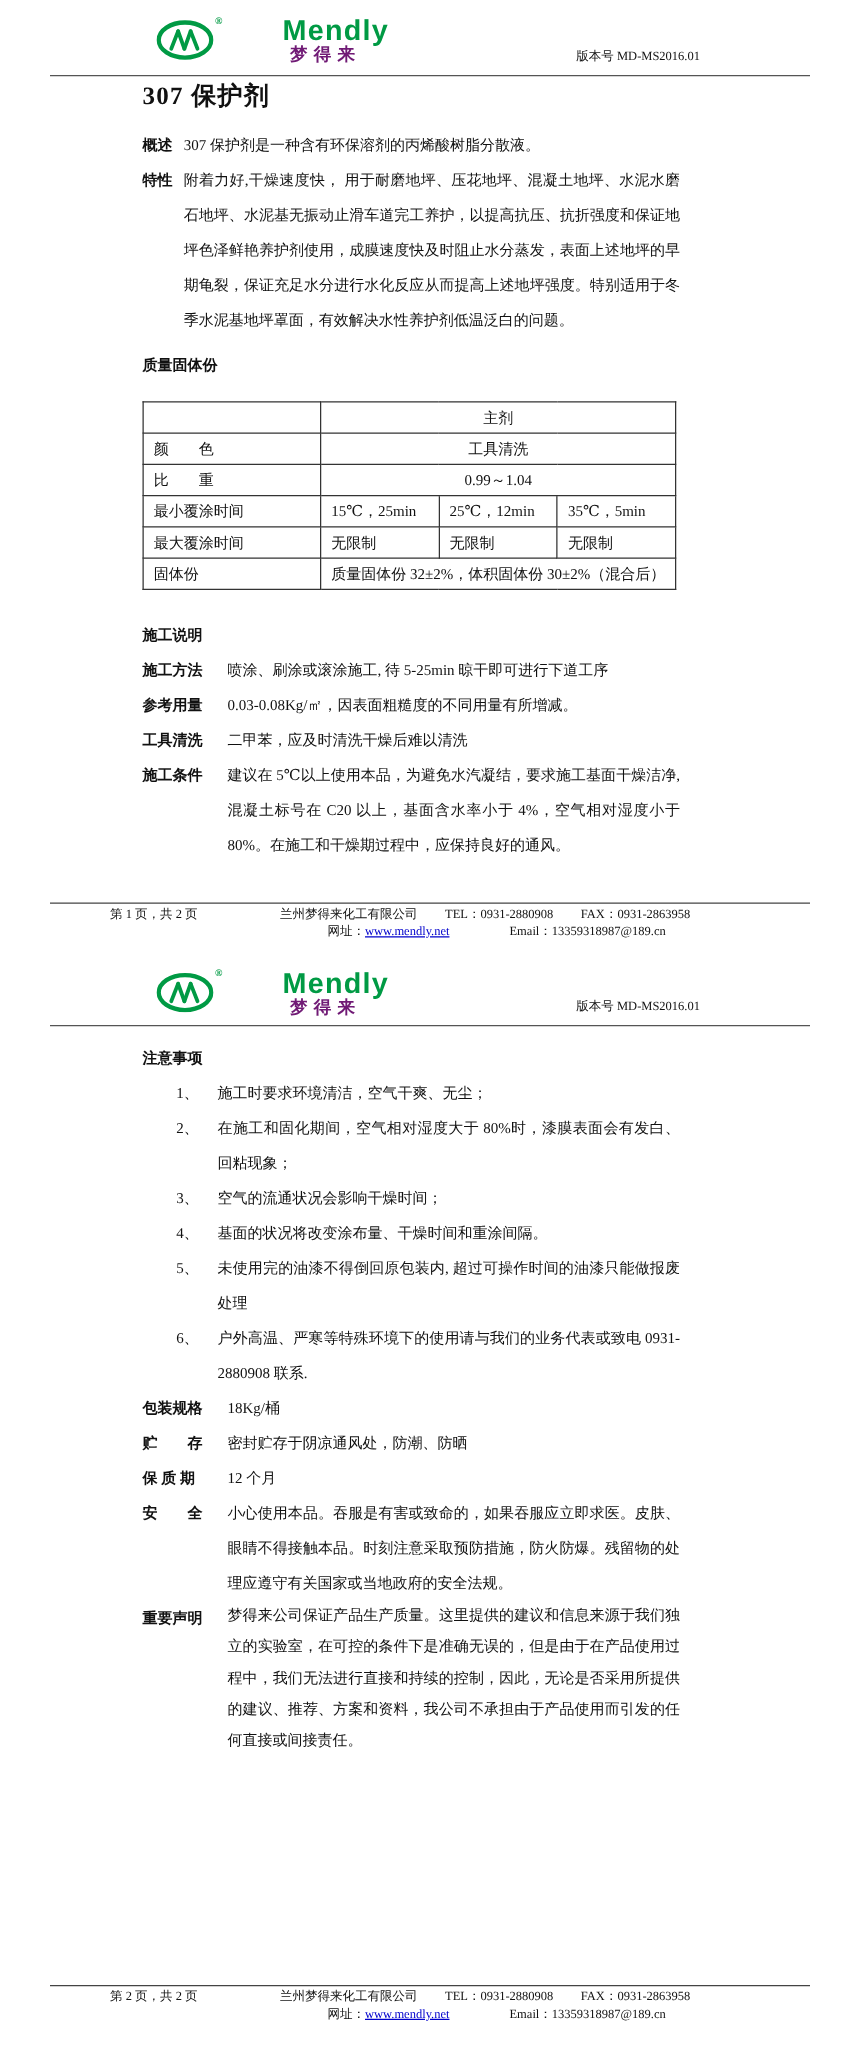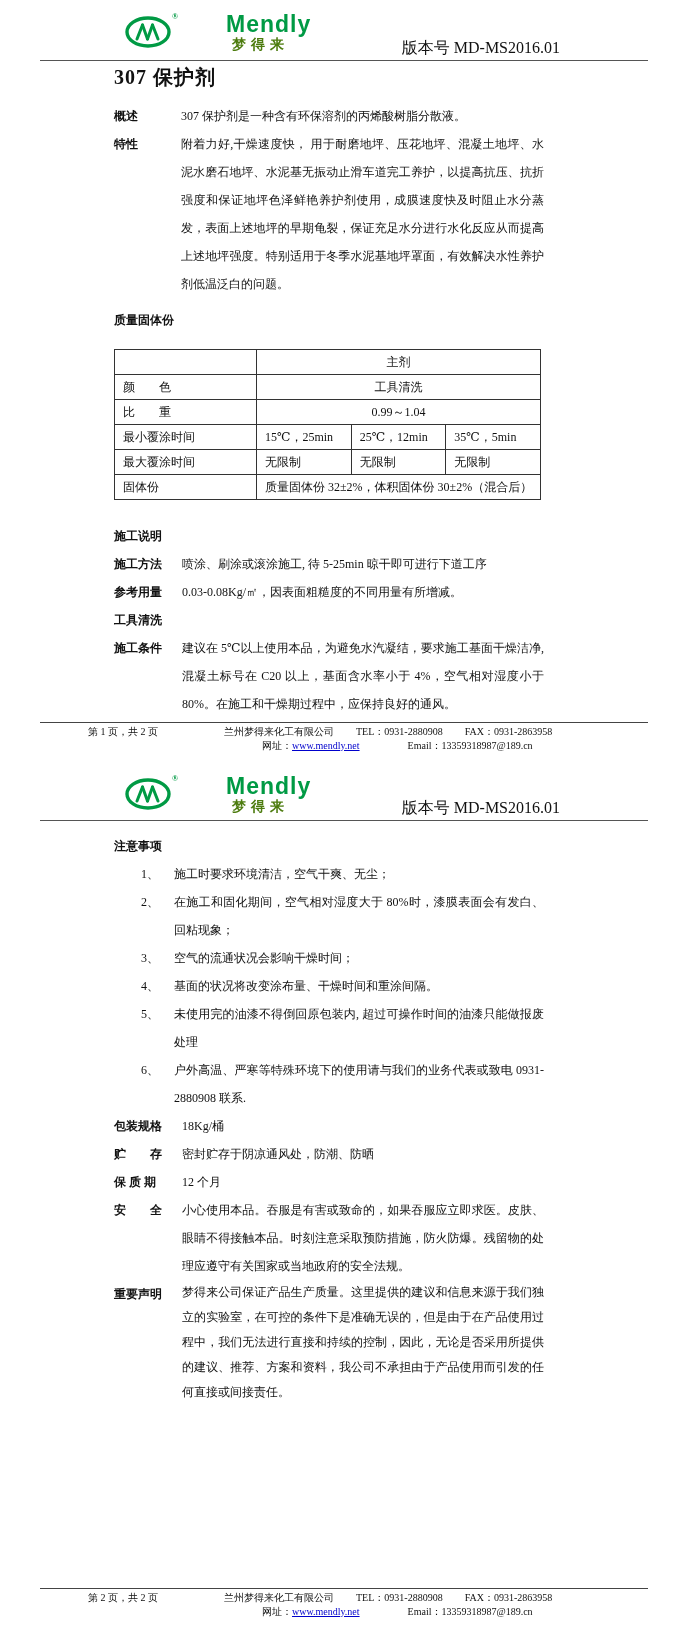--- a/index.html
+++ b/index.html
@@ -7,29 +7,29 @@
   .page{position:relative;width:687px;overflow:hidden;background:#fff;}
   .page-1{height:768px;}
   .page-2{height:870px;}
 
   
   .brand{position:absolute;top:13px;left:125px;display:flex;align-items:flex-start;}
   .logo-mark{display:block;margin-top:3px;}
   .reg{color:#009a44;font-size:8px;font-weight:bold;margin:-1px 1px 0 1px;}
   .brand-text{line-height:1;margin-left:47px;}
   .brand-en{color:#009a44;font-weight:bold;font-size:23px;letter-spacing:1px;font-family:"Liberation Sans","DejaVu Sans",sans-serif;}
-  .brand-cn{color:#4d7c0f;font-weight:bold;font-size:14px;letter-spacing:5px;margin:2px 0 0 6px;}
-  .version{position:absolute;top:38px;right:127px;font-size:16px;color:#111;}
+  .brand-cn{color:#701a75;font-weight:bold;font-size:14px;letter-spacing:5px;margin:2px 0 0 6px;}
+  .version{position:absolute;top:38px;right:127px;font-size:10px;color:#111;}
   .rule{position:absolute;left:40px;width:608px;border-top:1px solid #555;height:0;}
   .header-rule{top:60px;}
 
   
   .content{position:absolute;top:64px;left:114px;width:430px;font-size:12px;}
   .title{font-size:20px;font-weight:bold;margin:0 0 12px 0;line-height:26px;letter-spacing:1px;}
-  .kv{display:flex;line-height:28px;gap:34px;}
+  .kv{display:flex;line-height:28px;}
   .kv .k{width:33px;font-weight:bold;flex:none;}
   .kv2{display:flex;line-height:28px;}
   .kv2 .k{width:68px;font-weight:bold;flex:none;}
   .kv .v,.kv2 .v{flex:1;text-align:justify;}
   .sec-head{font-weight:bold;line-height:28px;margin-top:8px;}
   .sec-head2{font-weight:bold;line-height:28px;margin-top:22px;}
   .decl .v{line-height:25px;}
 
   
   .spec-table{border-collapse:collapse;margin-top:15px;table-layout:fixed;width:427px;}
@@ -134,20 +134,21 @@
     <div class="kv2">
       <span class="k">施工方法</span>
       <span class="v">喷涂、刷涂或滚涂施工, 待 5-25min 晾干即可进行下道工序</span>
     </div>
     <div class="kv2">
       <span class="k">参考用量</span>
       <span class="v">0.03-0.08Kg/㎡，因表面粗糙度的不同用量有所增减。</span>
     </div>
     <div class="kv2">
       <span class="k">工具清洗</span>
+      <span class="v">二甲苯，应及时清洗干燥后难以清洗</span>
     </div>
     <div class="kv2">
       <span class="k">施工条件</span>
       <span class="v">建议在 5℃以上使用本品，为避免水汽凝结，要求施工基面干燥洁净, 混凝土标号在 C20 以上，基面含水率小于 4%，空气相对湿度小于 80%。在施工和干燥期过程中，应保持良好的通风。</span>
     </div>
   </div>
 
   <div class="footer footer-1">
     <div class="f-line1">
       <span class="f-page">第 1 页，共 2 页</span>

